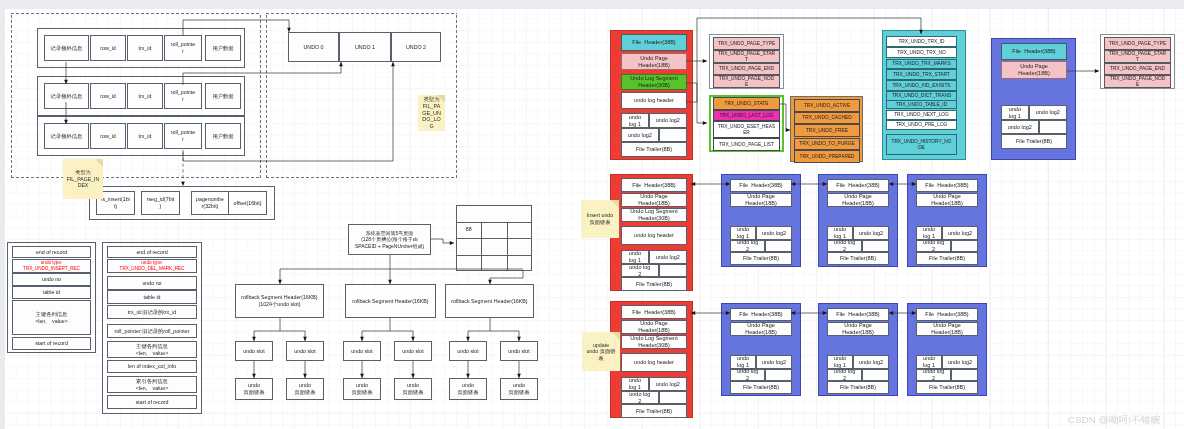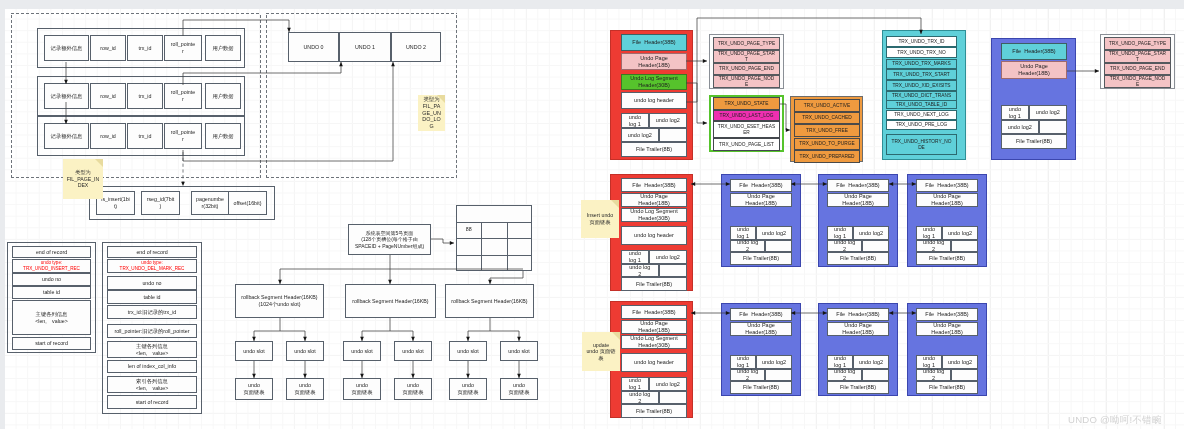--- a/index.html
+++ b/index.html
@@ -355,14 +355,14 @@
 <div class="nd" style="left:911px;top:313px;width:62px;height:14px;font-size:5.5px;">Undo Page
 Header(18B)</div>
 <div class="nd" style="left:911px;top:346px;width:62px;height:39px;background:#fdfdfd;"></div>
 <div class="nd" style="left:911px;top:346px;width:26px;height:14px;font-size:5.5px;overflow-wrap:anywhere;padding:0 2px;">undo
 log 1</div>
 <div class="nd" style="left:937px;top:346px;width:36px;height:14px;font-size:5.5px;">undo log2</div>
 <div class="nd" style="left:911px;top:360px;width:35.3px;height:12px;font-size:5.5px;">undo log
 2</div>
 <div class="nd" style="left:946.3px;top:360px;width:26.7px;height:12px;"></div>
 <div class="nd" style="left:911px;top:372px;width:62px;height:13px;font-size:5.5px;">File Trailer(8B)</div>
-<div class="wm" style="left:1063px;top:405px">UNDO @呦呵!不错畹</div>
+<div class="wm" style="left:1063px;top:405px">CSDN @呦呵!不错畹</div>
 </div>
 
 </body></html>

